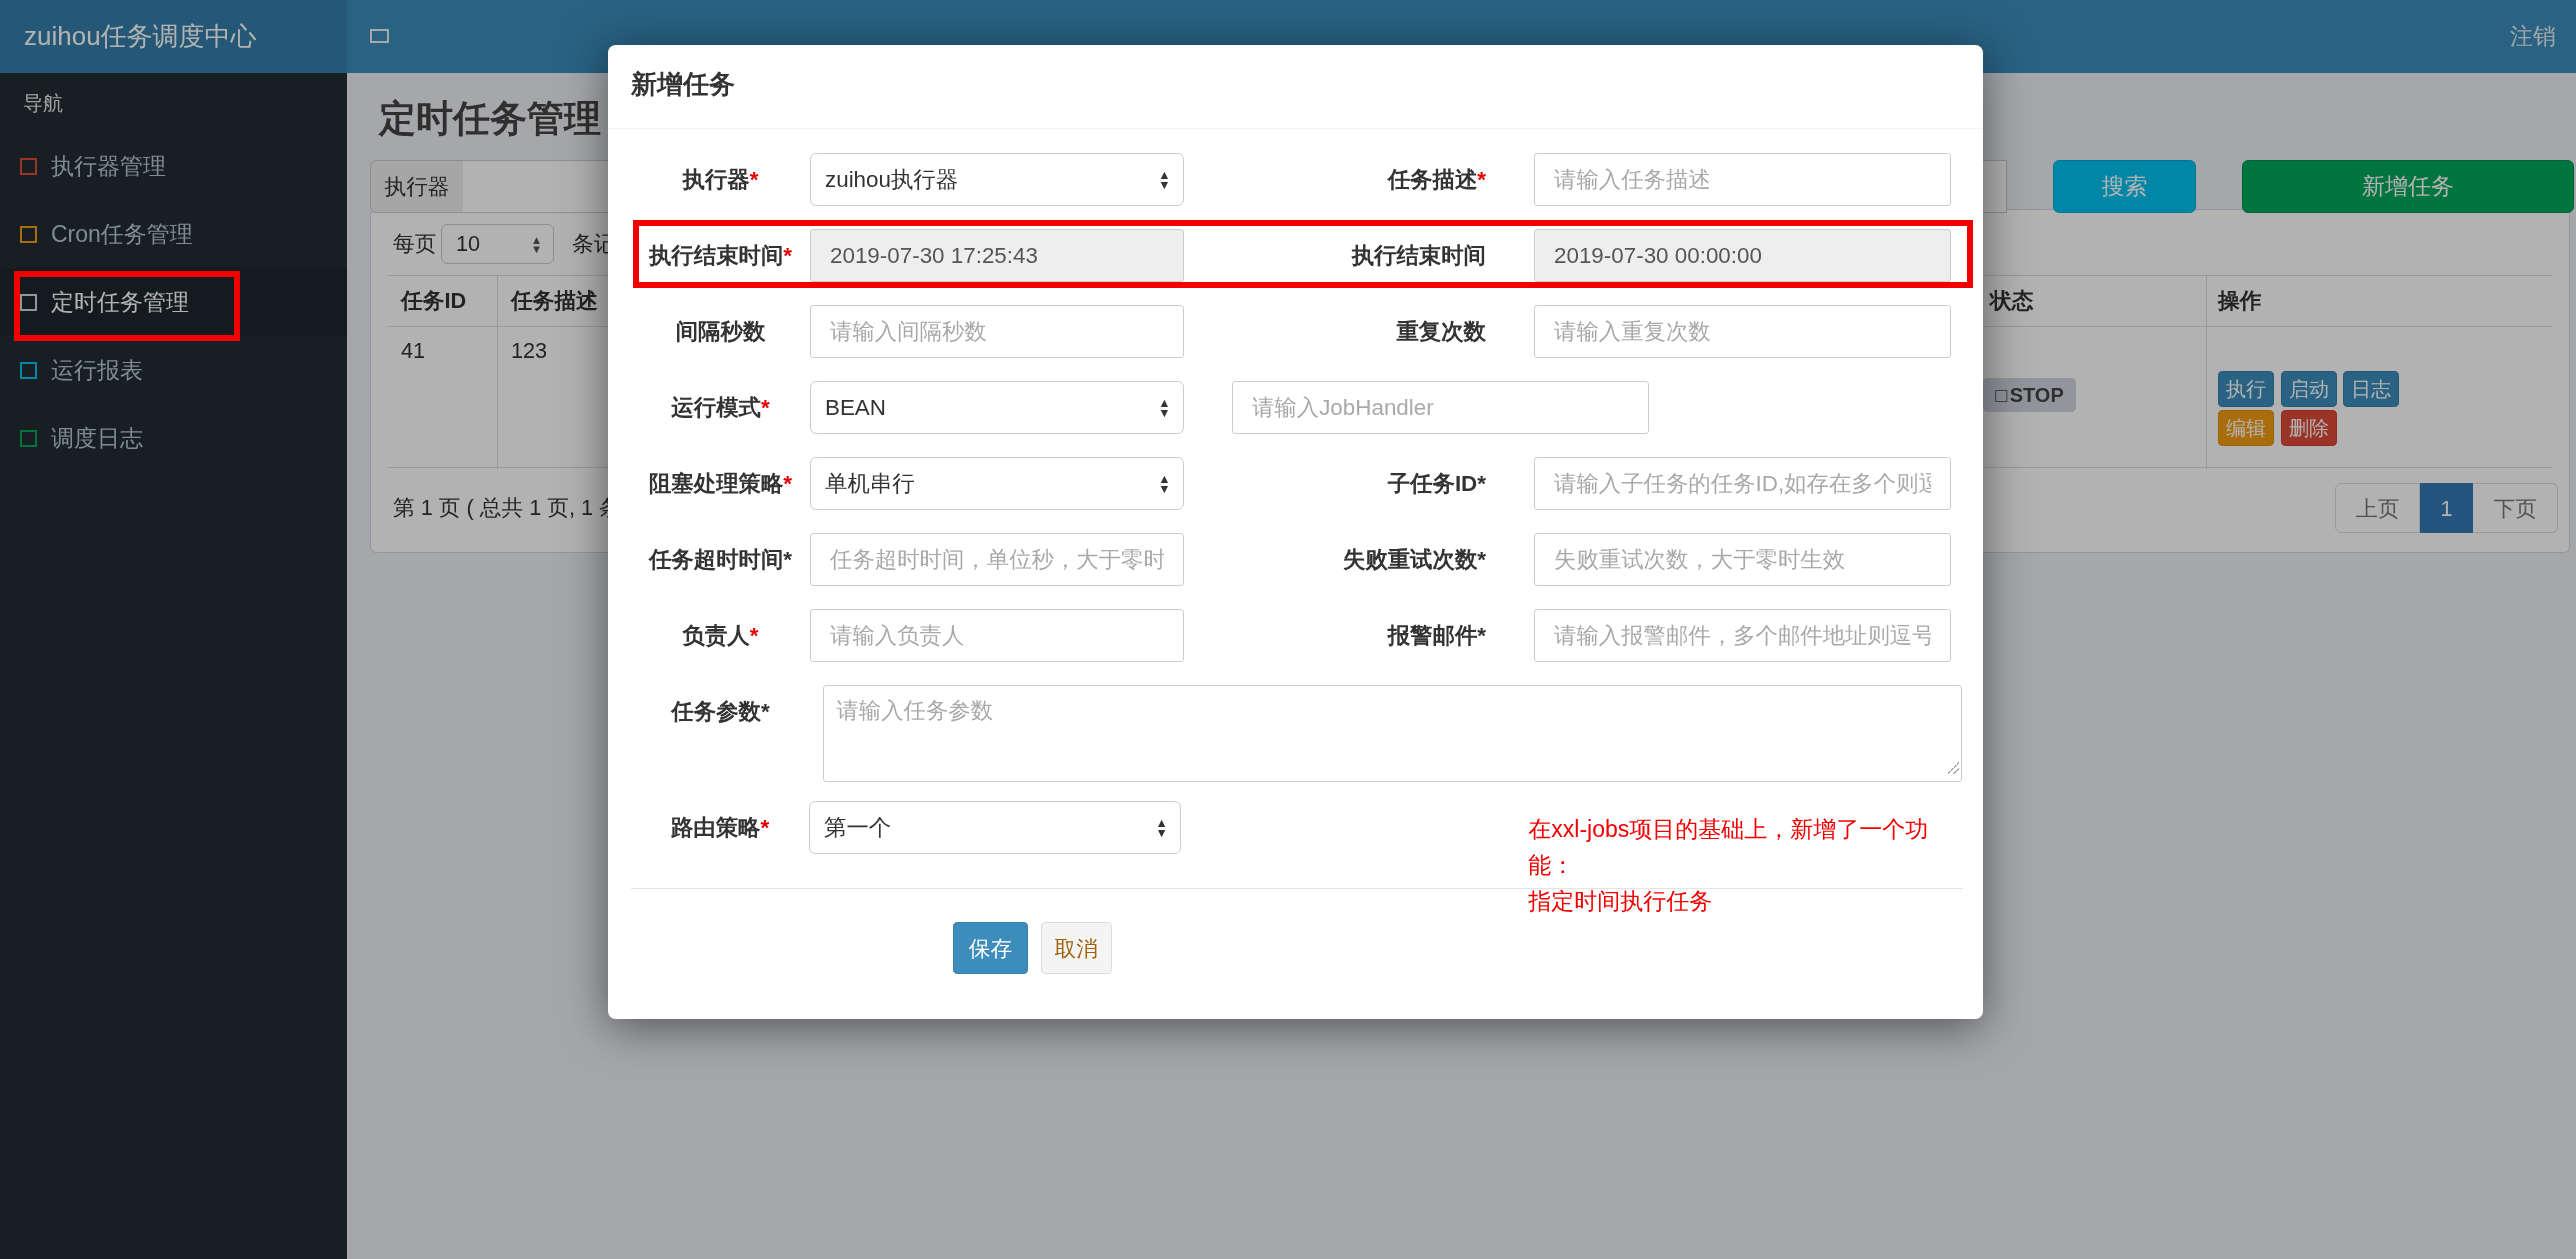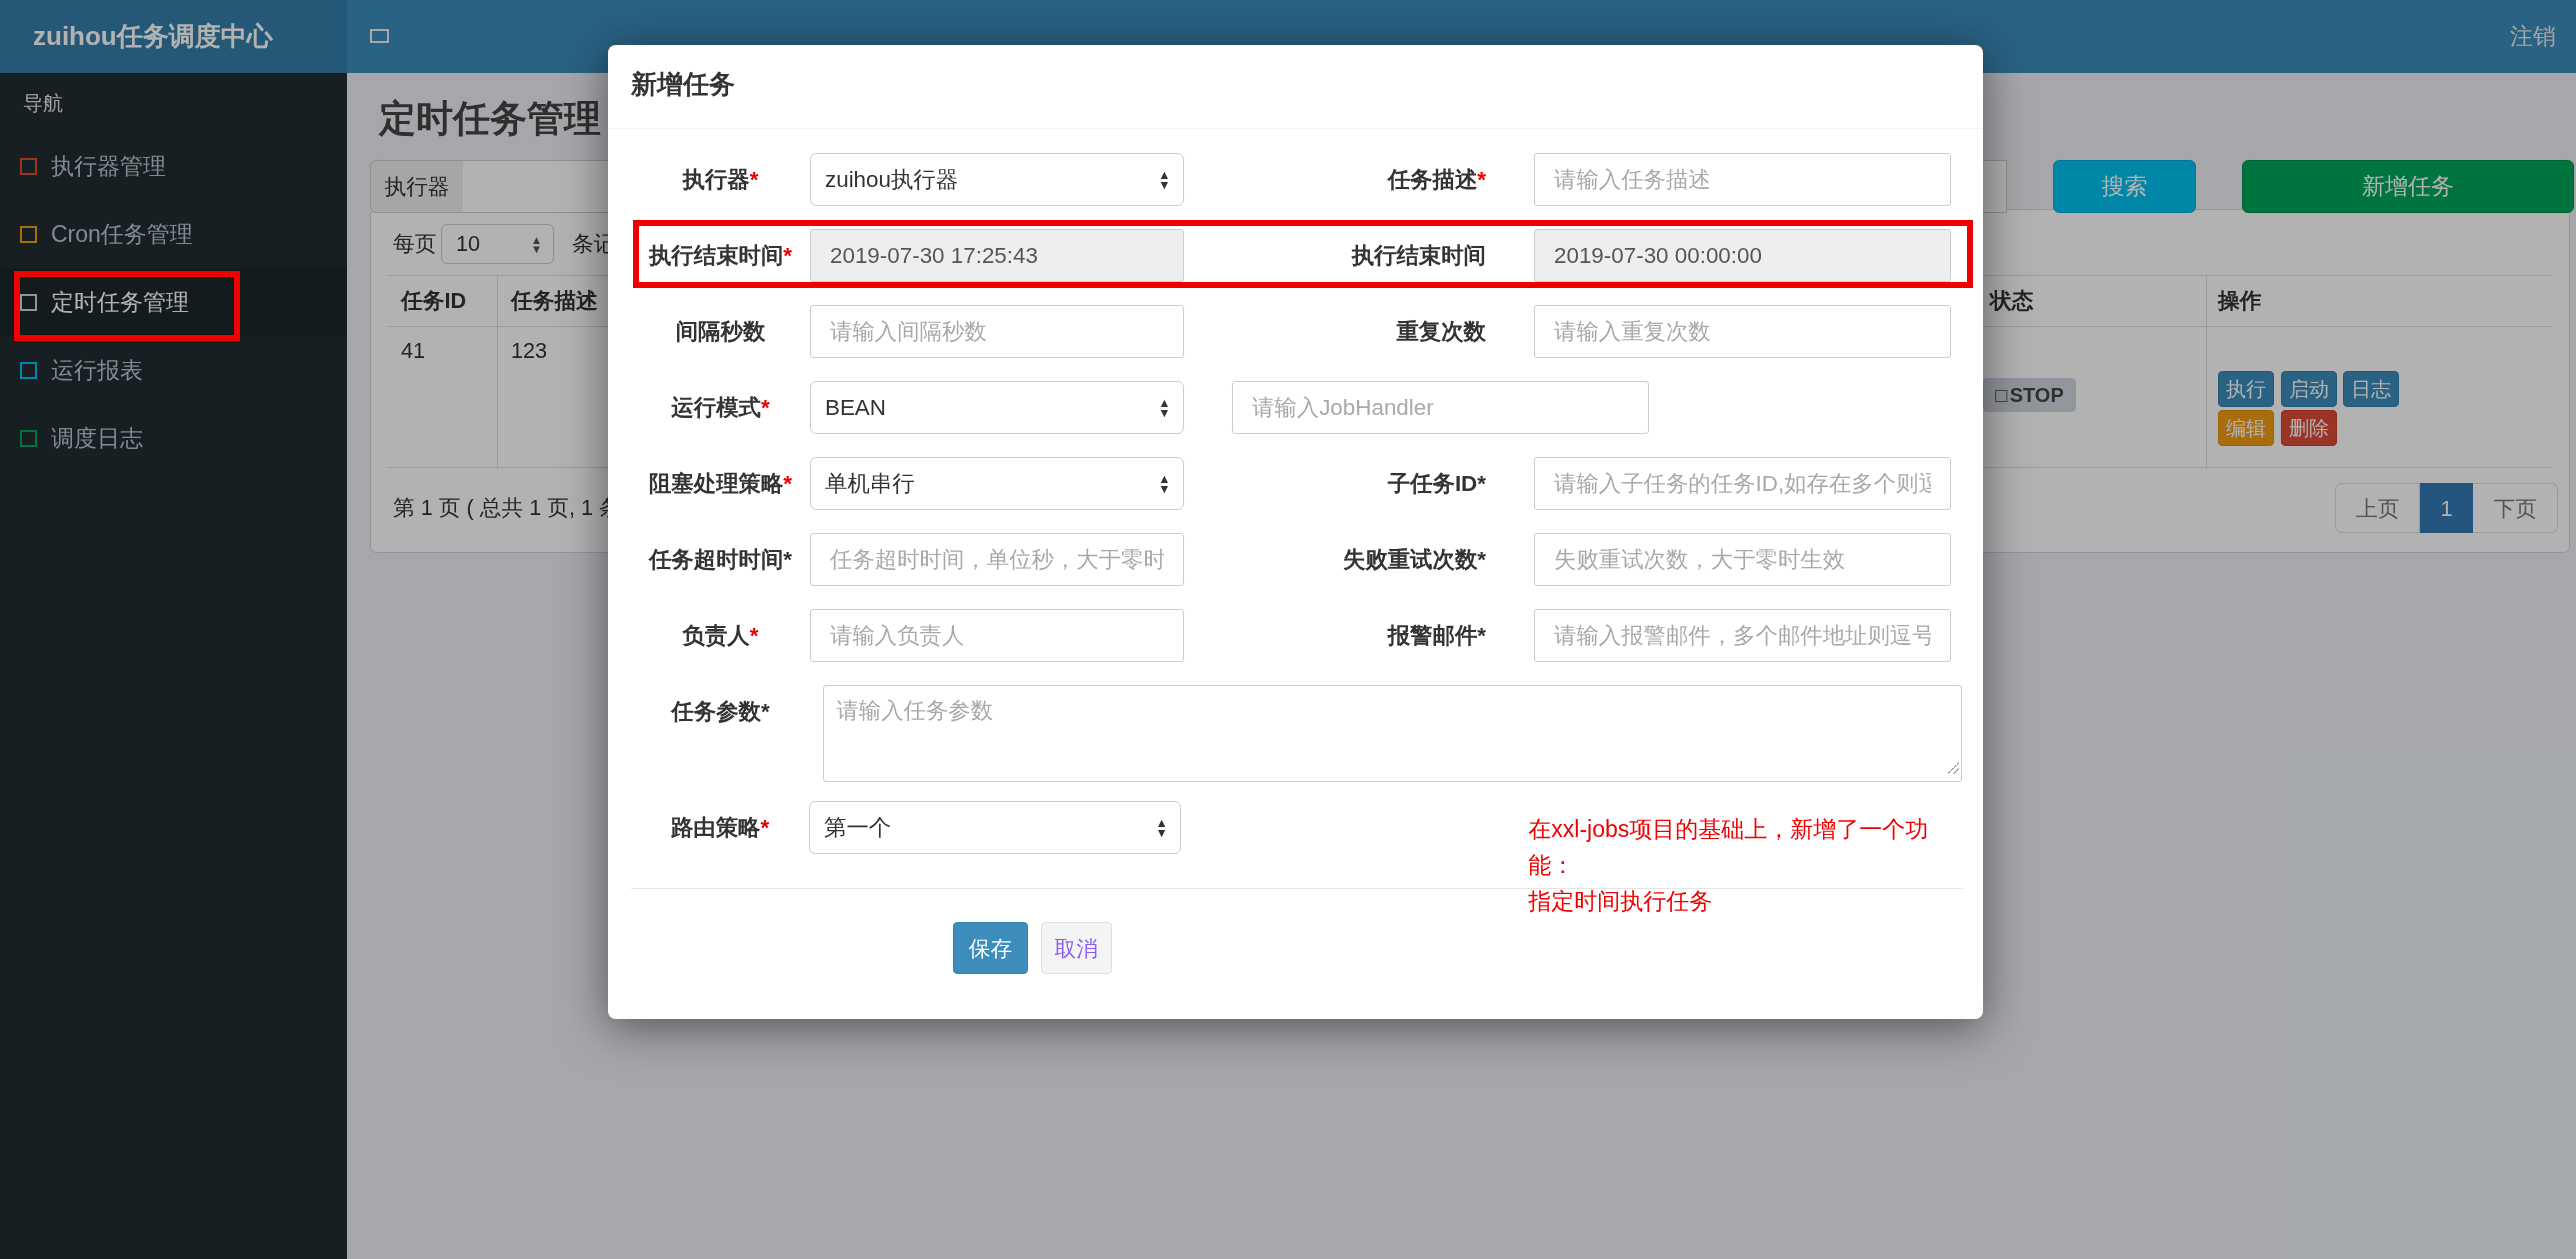--- a/index.html
+++ b/index.html
@@ -6,21 +6,21 @@
   html,body { width:2576px; height:1259px; }
   body {
     position: relative; overflow: hidden;
     background: #ecf0f5; color: #333;
     font-family: "Liberation Sans", sans-serif;
   }
 
   
   .navbar { position:absolute; left:0; top:0; width:2576px; height:73px; background:#3c8dbc; z-index:10; }
   .logo { position:absolute; left:0; top:0; width:347px; height:75px; background:#367fa9;
-          color:#fff; font-size:26px; font-weight:700; line-height:73px; padding-left:33px; white-space:nowrap; }
+          color:#fff; font-size:26px; font-weight:400; line-height:73px; padding-left:24px; white-space:nowrap; }
   .nav-toggle { position:absolute; left:370px; top:29px; width:18.6px; height:14px; border:2.3px solid #ecf0f5; cursor:pointer; }
   .logout { position:absolute; right:7.7px; top:0; height:73px; line-height:73px; padding:0 12.4px;
             color:#e8eef2; font-size:23px; cursor:pointer; }
 
   
   .sidebar { position:absolute; left:0; top:73px; width:347px; height:1187px; background:#222d32; z-index:10; }
   .nav-label { position:absolute; left:23px; top:17px; font-size:20px; color:#e5e5e5; }
   .menu { position:absolute; left:0; top:59px; width:347px; }
   .menu-item { height:68px; display:flex; align-items:center; padding-left:20px;
                color:#b8c7ce; font-size:23px; cursor:pointer; }
@@ -100,21 +100,21 @@
   input.ro { background:#eee; color:#555; }
   textarea.txt { height:97px; padding:9.3px 12.4px; resize:none; }
   .ta-grip { position:absolute; right:23px; width:12.4px; height:12.4px;
              background:linear-gradient(135deg, transparent 50%, #aaa 50%, #aaa 58%, transparent 58%, transparent 72%, #aaa 72%, #aaa 80%, transparent 80%); }
   .note { width:437px; margin-left:347px; padding-top:9.3px; color:#f20000; font-size:23px; line-height:36px; font-weight:500; }
   .mdivider { border-top:0.8px solid #e5e5e5; margin:34px 0 0 0; }
   .modal-footer { padding:33px 0 0 322px; }
   .btn-save { width:75px; height:52px; background:#3c8dbc; border:0.8px solid #367fa9; border-radius:4.6px;
               color:#fff; font-size:21.7px; cursor:pointer; }
   .btn-cancel { width:71px; height:52px; background:#f4f4f4; border:0.8px solid #ddd; border-radius:4.6px;
-                color:#8b5cf6; font-size:21.7px; margin-left:9.3px; cursor:pointer; }
+                color:#a16207; font-size:21.7px; margin-left:9.3px; cursor:pointer; }
 
   
   .anno { position:absolute; border:6.2px solid #f20000; z-index:300; pointer-events:none; }
   .anno-sidebar { left:14px; top:271px; width:226px; height:70px; }
   .anno-dates { left:633px; top:220px; width:1340px; height:68px; }
 
   button { font-family:"Liberation Sans",sans-serif; }
 </style>
 </head>
 <body>

